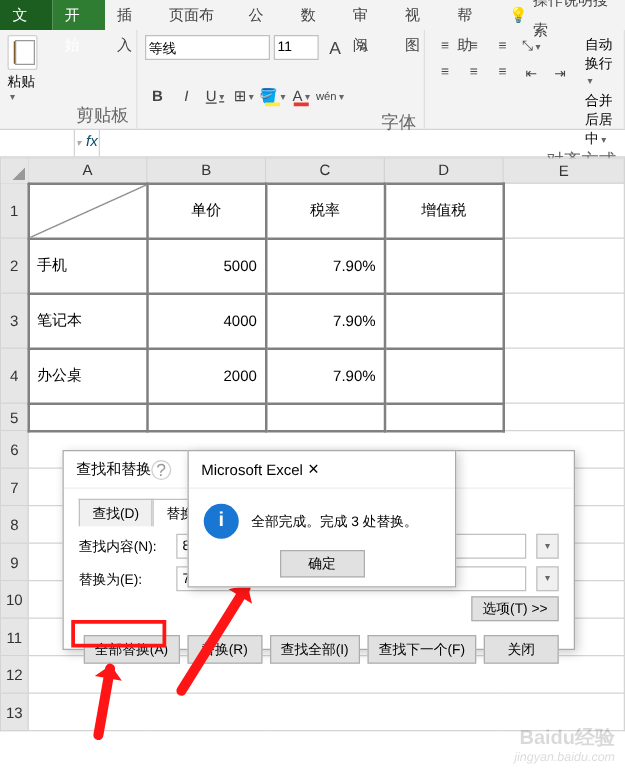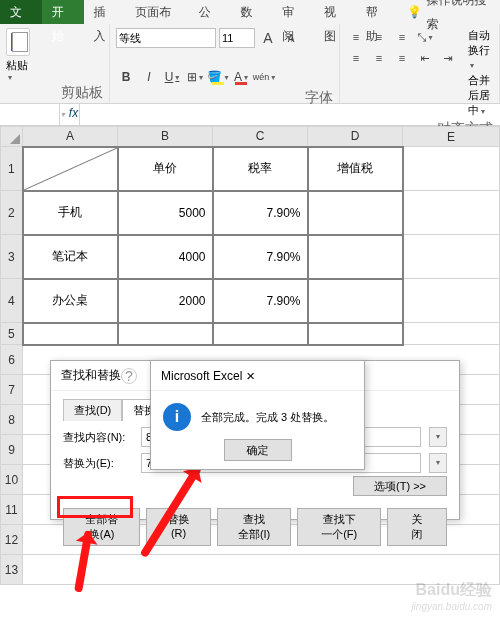--- a/index.html
+++ b/index.html
@@ -50,39 +50,39 @@
   table.sheet { border-collapse: collapse; width: 100%; table-layout: fixed; }
   .sheet th, .sheet td { border: 1px solid #d4d4d4; height: 20px; font-size: 12px; font-weight: normal; }
   .sheet th { background: #e6e6e6; color: #333; text-align: center; }
   .sheet th.rowhead { width: 22px; }
   .sheet .selectall { width: 22px; background: #e6e6e6; position: relative; }
   .sheet .selectall::after { content: ""; position: absolute; right: 2px; bottom: 2px; border: 5px solid transparent; border-right-color: #999; border-bottom-color: #999; }
 
   .databox { border: 2px solid #808080 !important; }
   .datacell { height: 44px !important; font-size: 16px; padding: 0 6px; }
   .hdr { text-align: center; }
-  .txt { text-align: center; }
+  .txt { text-align: left; }
   .num { text-align: right; }
   .diag { position: relative; }
   .diag::after { content: ""; position: absolute; left: 0; top: 0; width: 100%; height: 100%; background: linear-gradient(to bottom right, transparent calc(50% - 1px), #808080, transparent calc(50% + 1px)); }
 
   
   .dialog { position: absolute; background: #fff; border: 1px solid #aaa; box-shadow: 2px 2px 8px rgba(0,0,0,0.2); }
   .dialog h3 { font-size: 12px; font-weight: normal; padding: 6px 10px; border-bottom: 1px solid #eee; display: flex; justify-content: flex-start; align-items: center; }
   .dlg-find { left: 50px; top: 360px; width: 410px; height: 160px; }
   .dlg-find .body { padding: 8px 12px; }
   .tabs { display: flex; gap: 0; margin-bottom: 6px; }
   .dlgtab { padding: 3px 10px; border: 1px solid #c0c0c0; border-bottom: none; background: #f0f0f0; font-size: 11px; }
   .dlgtab.active { background: #fff; }
   .field-row { display: flex; align-items: center; gap: 8px; margin: 6px 0; font-size: 11px; }
   .field-row label { width: 70px; }
   .field-row input { flex: 1; border: 1px solid #c0c0c0; height: 20px; padding: 0 4px; font-size: 11px; }
   .field-row .combo-btn { width: 18px; height: 20px; border: 1px solid #c0c0c0; background: #f0f0f0; text-align: center; font-size: 8px; line-height: 18px; color: #666; }
   .btnrow { display: flex; gap: 6px; justify-content: flex-end; margin-top: 14px; }
-  .dbtn { padding: 3px 20px; border: 1px solid #adadad; background: #e1e1e1; font-size: 11px; min-width: 60px; text-align: center; }
+  .dbtn { padding: 3px 8px; border: 1px solid #adadad; background: #e1e1e1; font-size: 11px; min-width: 60px; text-align: center; }
 
   .dlg-msg { left: 150px; top: 360px; width: 215px; height: 110px; z-index: 5; }
   .dlg-msg .msgbody { display: flex; gap: 10px; padding: 12px; align-items: center; }
   .info-icon { width: 28px; height: 28px; border-radius: 50%; background: #1976d2; color: #fff; font-weight: bold; text-align: center; line-height: 28px; font-size: 16px; }
   .dlg-msg .msgbtn { text-align: center; padding-bottom: 10px; }
 
   
   .redbox { position: absolute; border: 3px solid #ff1515; pointer-events: none; }
 
   

